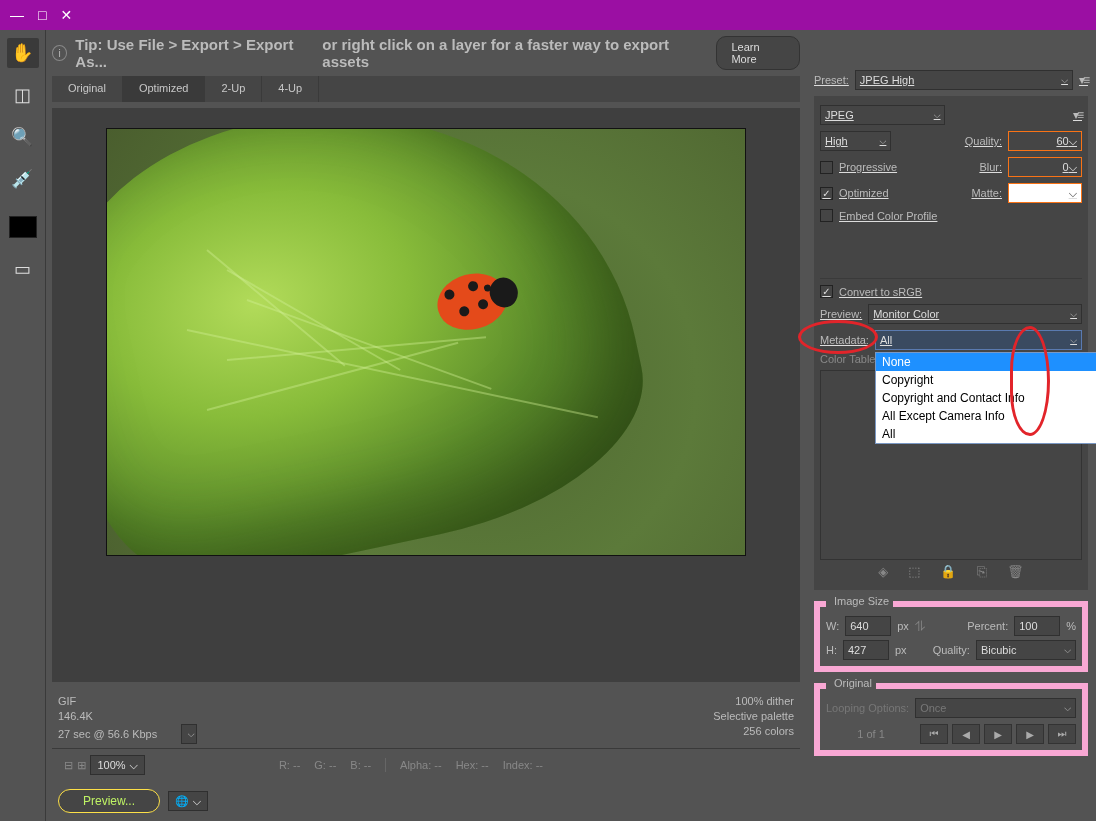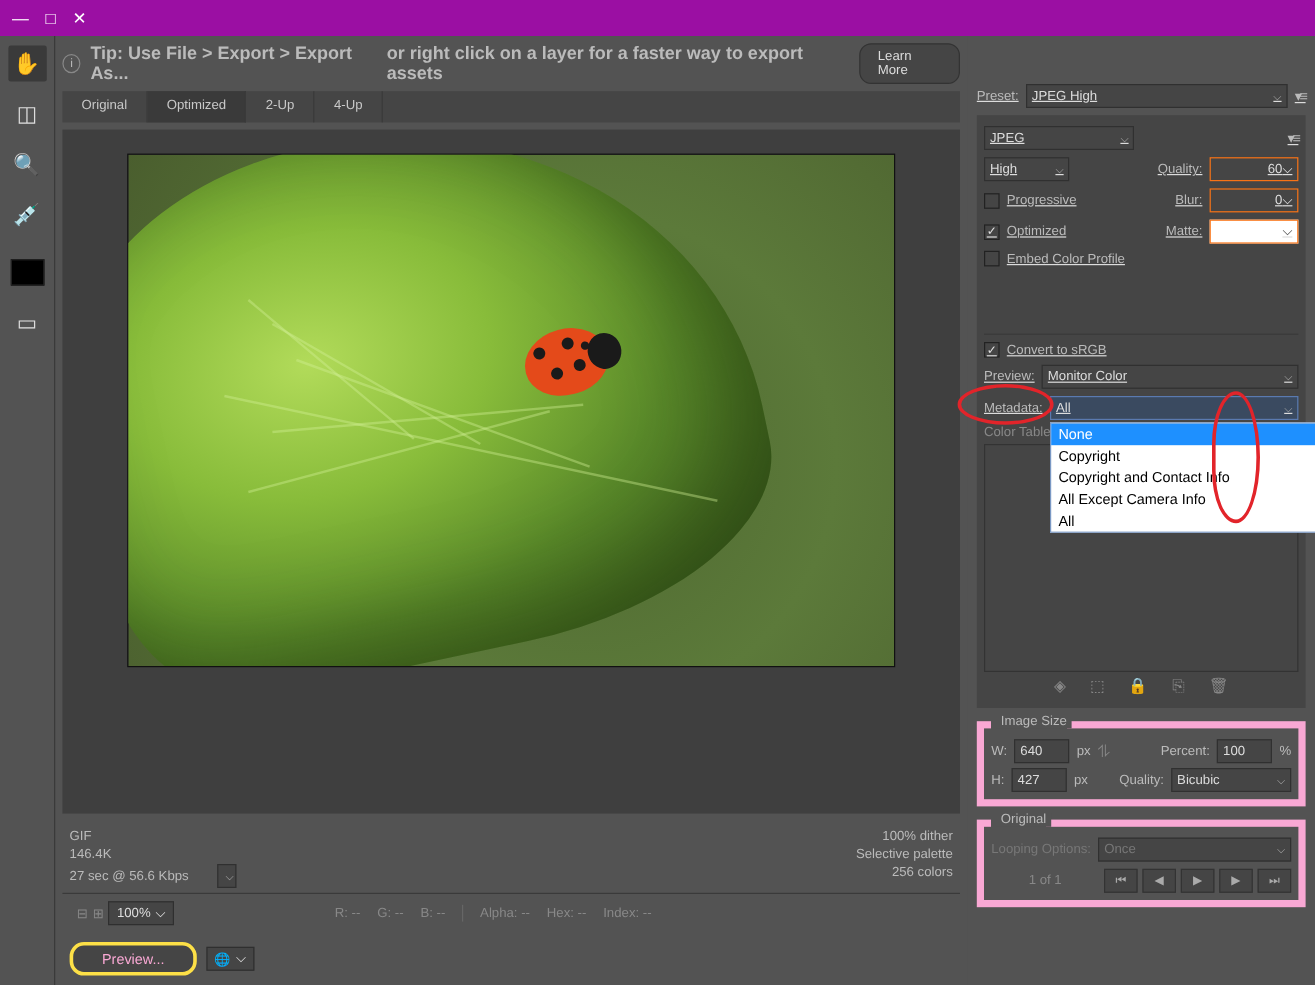--- a/index.html
+++ b/index.html
@@ -27,21 +27,21 @@
   .lbspot{position:absolute;width:10px;height:10px;background:#1a1a1a;border-radius:50%;}
   .info-bottom { display:flex; justify-content:space-between; padding:6px 12px 0; font-size:11px; color:#bbb;}
   .info-bottom .left div, .info-bottom .right div { line-height:15px;}
   .info-bottom .right { text-align:right;}
   .statusrow { display:flex; align-items:center; gap:14px; padding:6px 12px; font-size:11px; color:#888; border-top:1px solid #3a3a3a; margin:4px 6px 0;}
   .statusrow .grp { display:flex; gap:14px;}
   .statusrow .sep { width:1px; height:14px; background:#666;}
   .footer { display:flex; justify-content:space-between; align-items:center; padding:8px 12px;}
   .footer-left { display:flex; gap:8px; align-items:center;}
   .footer-right { display:flex; gap:12px;}
-  .btn-round { background:#454545; border:3px solid #fde047; color:#f9a8d4; padding:4px 24px; border-radius:12px; font-size:12px; min-width:100px; text-align:center;}
+  .btn-round { background:#454545; border:1px solid #fde047; color:#bef264; padding:4px 24px; border-radius:12px; font-size:12px; min-width:100px; text-align:center;}
   .panel { width:290px; background:#535353; padding:0 8px 8px; display:flex; flex-direction:column; gap:0; position:relative; overflow:visible;}
   .panel-row { display:flex; align-items:center; gap:6px; margin-top:6px;text-decoration:underline; }
   .panel-row label{ font-size:11px; color:#bbb; white-space:nowrap;}
   .select { background:#454545; border:1px solid #303030; color:#ddd; height:20px; font-size:11px; padding:0 4px; display:flex; align-items:center; justify-content:space-between; flex:1;}
   .select .arrow{font-size:9px;color:#aaa;margin-left:4px;}
   .inputnum { background:#454545; border:1px solid #f97316; color:#ddd; height:20px; font-size:11px; width:74px; padding:0 4px; display:flex; align-items:center; justify-content:flex-end;}
   .chk { display:flex; align-items:center; gap:6px; font-size:11px; color:#bbb;}
   .chk .box{width:13px;height:13px;border:1px solid #222;background:#454545;display:flex;align-items:center;justify-content:center;font-size:10px;color:#ddd;}
   .section { background:#454545; margin-top:6px; padding:3px 6px 6px; position:relative; }
   .divline{height:1px;background:#3a3a3a;margin:6px 0;}

